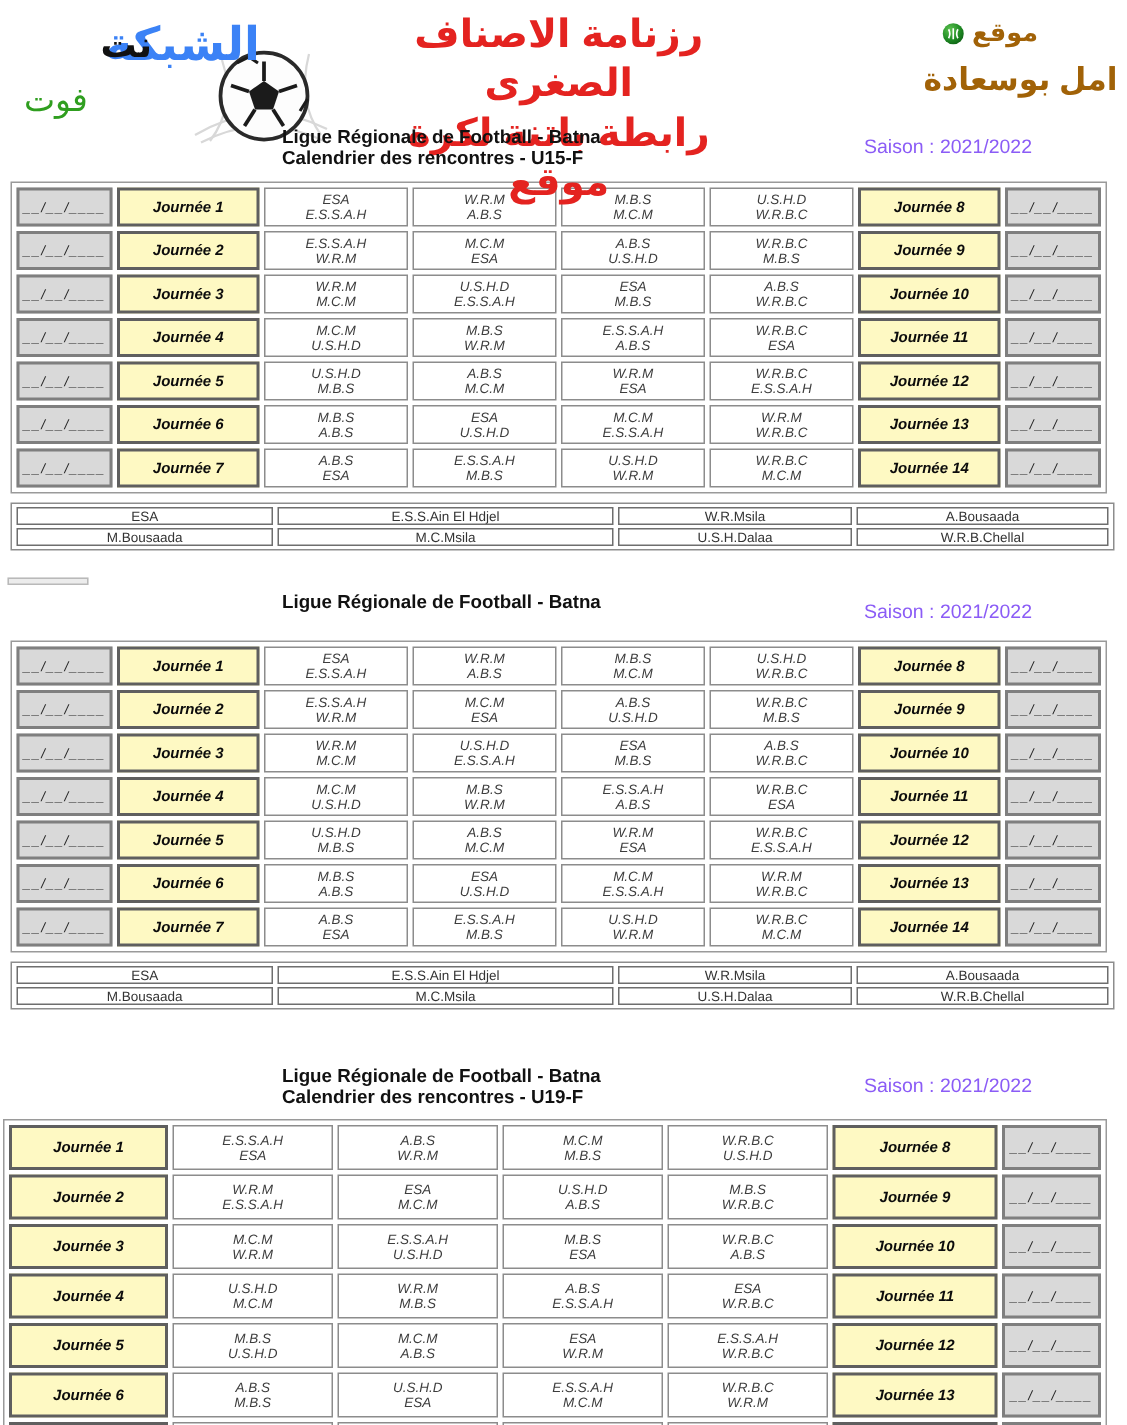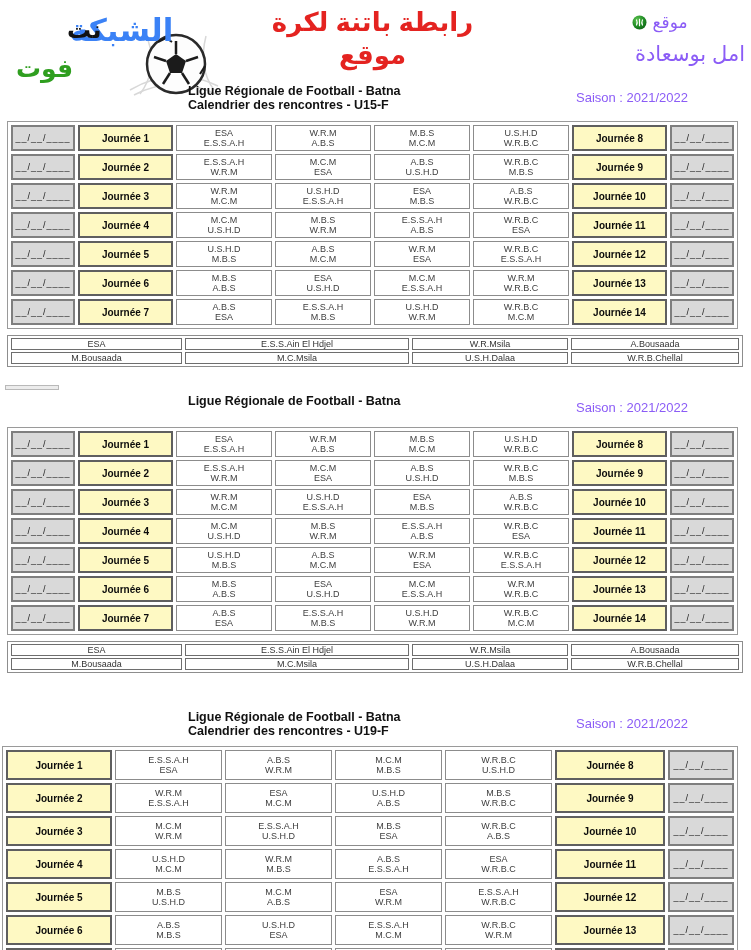--- a/index.html
+++ b/index.html
@@ -6,33 +6,33 @@
   .page{
     position:relative;width:751px;height:950px;background:#fff;overflow:hidden;
     font-family:"Liberation Sans","DejaVu Sans",sans-serif;color:#000;
   }
   
   .top-logos{position:relative;height:84px;}
   .logo-left{position:absolute;left:0;top:2px;width:225px;height:95px;}
   .ball-svg{position:absolute;left:128px;top:28px;}
   .logo-left .t-red{position:absolute;left:70px;top:10px;font-size:31px;font-weight:bold;color:#3b82f6;direction:rtl;z-index:2;}
   .logo-left .t-black{position:absolute;left:36px;top:14px;font-size:24px;font-weight:bold;color:#111;direction:rtl;z-index:2;margin-left:31px;}
-  .logo-left .t-green{position:absolute;left:16px;top:52px;font-size:25px;font-weight:bold;color:#2f9e1f;direction:rtl;z-index:2;}
+  .logo-left .t-green{position:absolute;left:16px;top:52px;font-size:22px;font-weight:normal;color:#2f9e1f;direction:rtl;z-index:2;}
   .title-center{position:absolute;left:235px;top:6px;width:275px;text-align:center;direction:rtl;
     color:#e42320;font-weight:bold;font-size:26px;line-height:33px;}
-  .logo-right{position:absolute;left:575px;top:12px;width:170px;text-align:center;color:#8b5cf6;font-weight:normal;direction:rtl;}
+  .logo-right{position:absolute;left:575px;top:12px;width:170px;text-align:center;color:#a16207;font-weight:bold;direction:rtl;}
   .logo-right .site-line1{font-size:17px;display:flex;align-items:center;justify-content:center;gap:5px;direction:rtl;}
   .logo-right .site-line2{font-size:21px;margin-top:9px;text-align:right;}
   
   .sec-head{position:relative;height:30px;}
   .sec-head .lines{position:absolute;left:188px;width:370px;font-weight:bold;font-size:12.5px;line-height:14px;color:#111;}
   .sec-head .saison{position:absolute;left:576px;top:6px;font-weight:normal;font-size:13px;color:#8b5cf6;}
   
   table.fixture{border-collapse:separate;border-spacing:3px;table-layout:fixed;
-    margin-left:7px;border:1px solid #9a9a9a;background:#fff;}
+    margin-left:7px;border:1px solid #9a9a9a;background:#fff;font-style:italic;}
   table.fixture.fxB{margin-left:2px;}
   table.fixture td{text-align:center;vertical-align:middle;padding:0;overflow:hidden;}
   td.date{background:#d9d9d9;border:2px solid #7f7f7f;font-size:9px;color:#222;height:22px;letter-spacing:1px;}
   td.journee{background:#fef9c3;border:2px solid #5f5f5f;font-weight:bold;font-size:10px;color:#0c0c0c;height:22px;}
   td.match{background:#ffffff;border:1.5px solid #8c8c8c;font-size:9px;color:#3d3d3d;height:22px;line-height:10px;}
   table.fxB td{height:26px;}
   .fxA col.c-date{width:64px;} .fxA col.c-jour{width:95px;} .fxA col.c-match{width:96px;}
   .fxB col.c-jour{width:106px;} .fxB col.c-match{width:107px;} .fxB col.c-jour2{width:110px;} .fxB col.c-date{width:66px;}
   
   table.legend{border-collapse:separate;border-spacing:3px 2px;table-layout:fixed;
@@ -76,20 +76,21 @@
         </g>
         <path d="M30 12 L38 8 L44 12" fill="none" stroke="#1b1b1b" stroke-width="2"></path>
         <path d="M72 44 L77 36" fill="none" stroke="#1b1b1b" stroke-width="2"></path>
       </svg>
       <span class="t-red">الشبكة</span>
       <span class="t-black">نت</span>
       <span class="t-green">فوت</span>
     </div>
 
     <div class="title-center">
+      <div>رزنامة الاصناف الصغرى</div>
       <div>رابطة باتنة لكرة موقع</div>
     </div>
 
     <div class="logo-right">
       <div class="site-line1">
         <span>موقع</span>
         <svg width="15" height="15" viewBox="0 0 15 15">
           <defs>
               <radialGradient id="gb" cx="35%" cy="30%" r="80%">
             <stop offset="0%" stop-color="#5cc24f"></stop>

